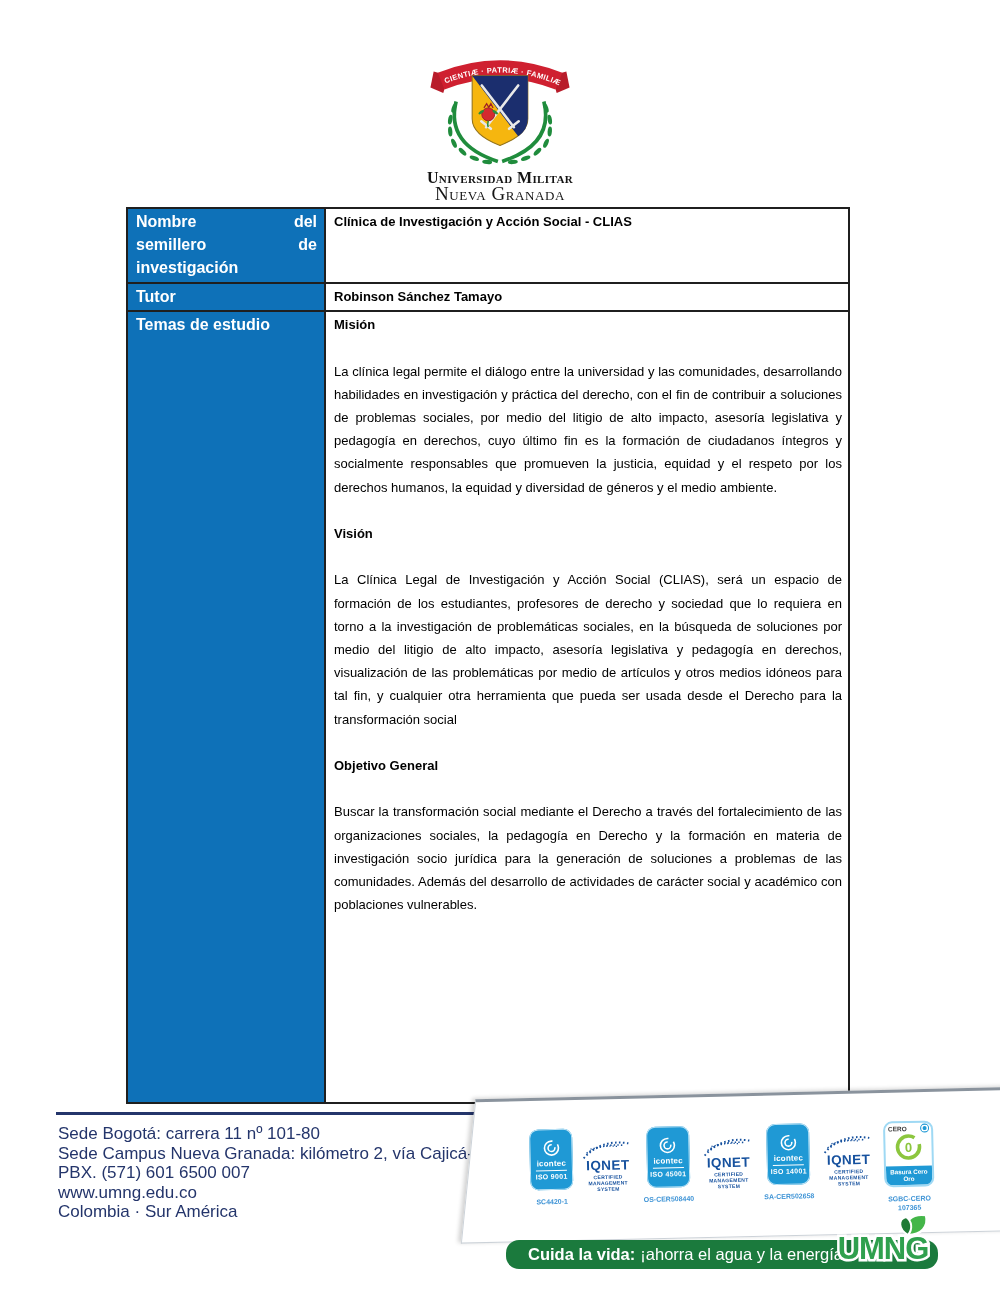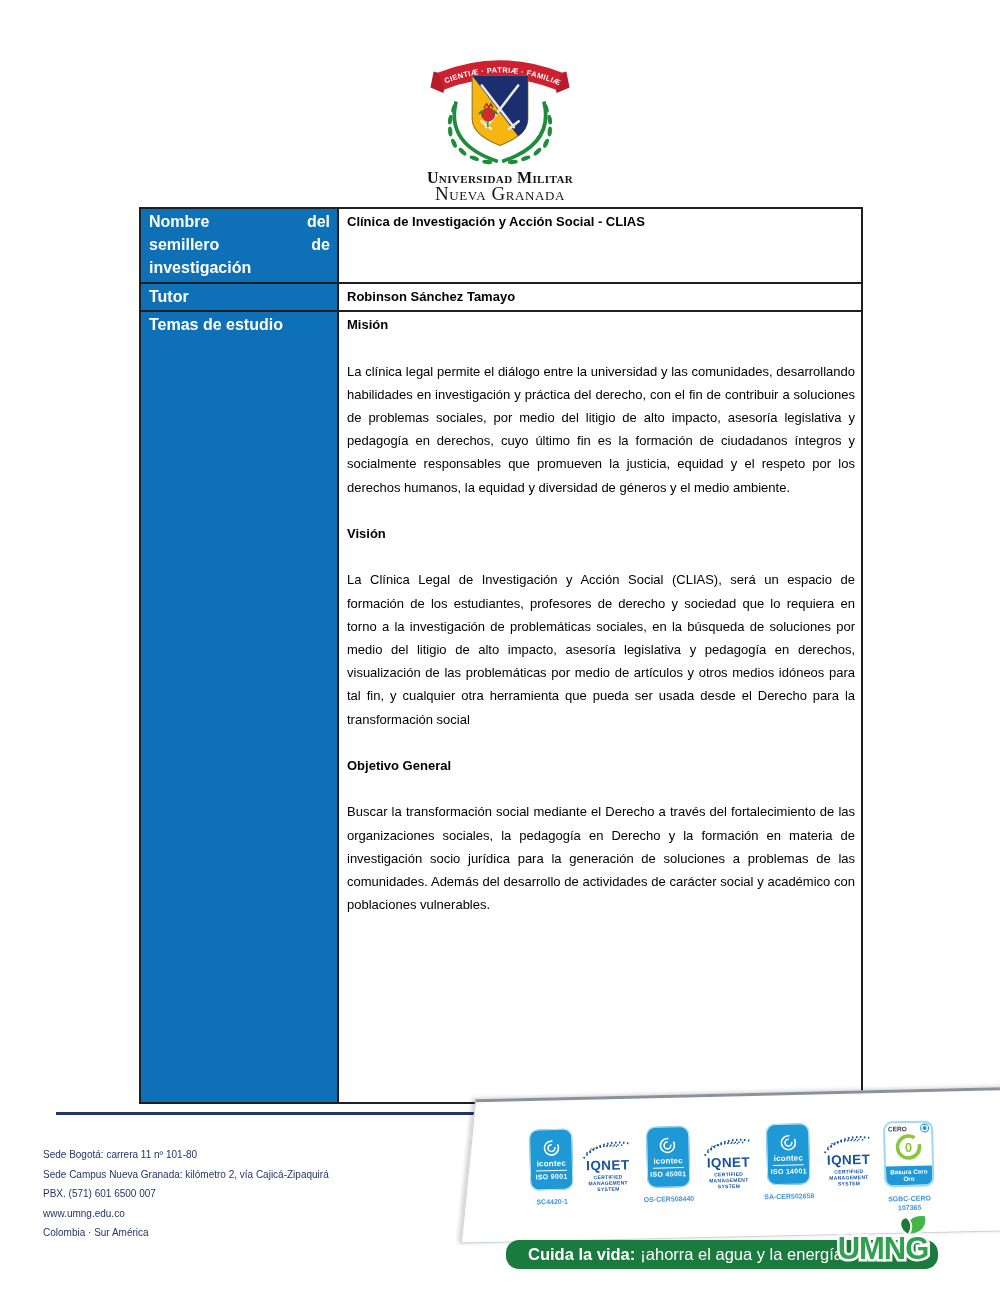--- a/index.html
+++ b/index.html
@@ -11,40 +11,40 @@
   
   .crest-wrap { position:absolute; top:48px; left:0; right:0;
     display:flex; flex-direction:column; align-items:center; }
   .crest-svg { display:block; }
   .crest-text1 { font-family:"Liberation Serif", serif; font-variant:small-caps;
     font-weight:bold; font-size:16px; line-height:15px; letter-spacing:0.4px; color:#141414; }
   .crest-text2 { font-family:"Liberation Serif", serif; font-variant:small-caps;
     font-weight:normal; font-size:19px; line-height:18px; letter-spacing:0.6px; color:#141414; }
 
   
-  table.info-table { position:absolute; left:139px; top:207px; width:722px;
+  table.info-table { position:absolute; left:126px; top:207px; width:722px;
     border-collapse:collapse; table-layout:fixed; }
   table.info-table td { border:2px solid #1f1f1f; vertical-align:top; }
   td.lbl { background:#0E71B8; color:#ffffff; font-weight:bold;
     font-size:16px; line-height:23px; padding:1px 7px 1px 8px; }
   td.val { background:#ffffff; font-size:13px; line-height:23.2px; padding:1px 6px 2px 8px; }
   .jline { display:flex; justify-content:space-between; }
   tr.r1 td { height:70px; }
   tr.r2 td { height:21px; }
   tr.r3 td { height:787px; }
   .val-bold { font-weight:bold; }
   .sec-h { font-weight:bold; margin:0 0 23.2px 0; }
   .sec-p { margin:0 0 23.2px 0; text-align:justify; }
   .sec-p.last { margin-bottom:0;margin-top:9px; }
 
   
   .footer-rule { position:absolute; left:56px; top:1112px; width:706px; height:3px;
     background:#24356B; }
-  .address { position:absolute; left:43px; top:1124px; color:#24356B;
-    font-size:10px; line-height:19.6px;margin-top:21px; }
+  .address { position:absolute; left:58px; top:1124px; color:#24356B;
+    font-size:17px; line-height:19.6px; }
 
   .cert-panel { position:absolute; left:468px; top:1093px; width:548px; height:144px; }
   .cert-panel .panel-bg { position:absolute; left:0; top:0; right:-20px; bottom:0;
     background:#ffffff; border:1px solid #ccd2d8; border-top:3px solid #8a939d;
     transform:rotate(-1.3deg) skewX(-7deg); box-shadow:-3px -1px 4px rgba(0,0,0,0.18); }
   .badges { position:absolute; left:62px; top:32px; display:flex; align-items:flex-start;
     gap:5px; transform:rotate(-1.3deg); }
   .badge-col { display:flex; flex-direction:column; align-items:center; gap:8px; }
   .cap { font-size:7px; font-weight:bold; color:#3F94D6; text-align:center; line-height:8.5px; }
   .cap.narrow { width:46px; }

